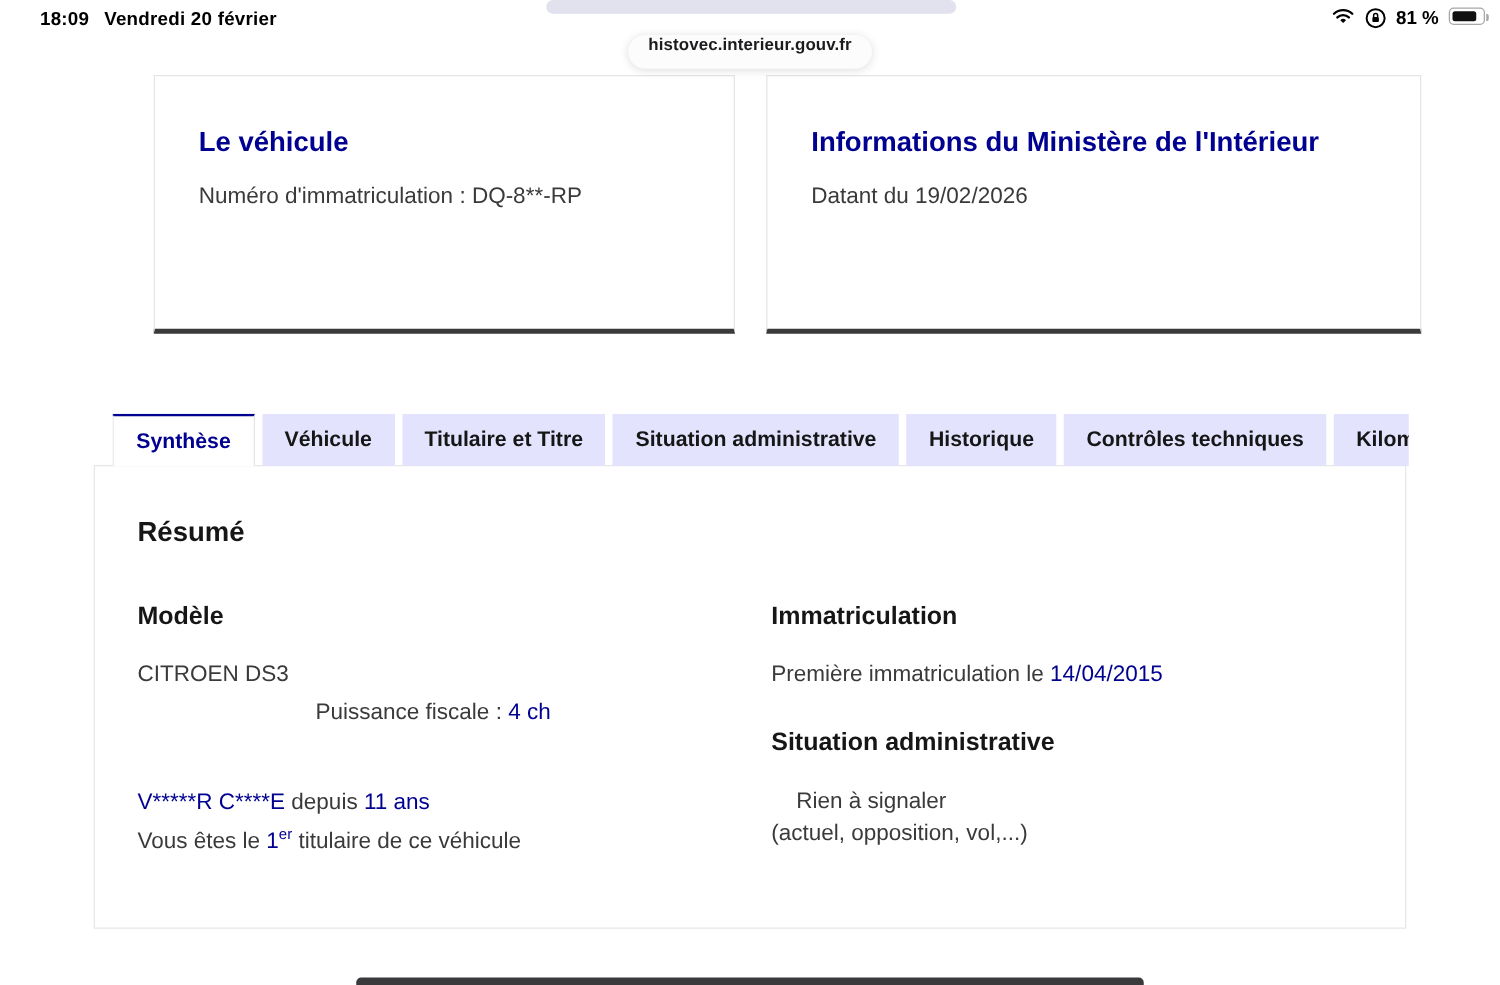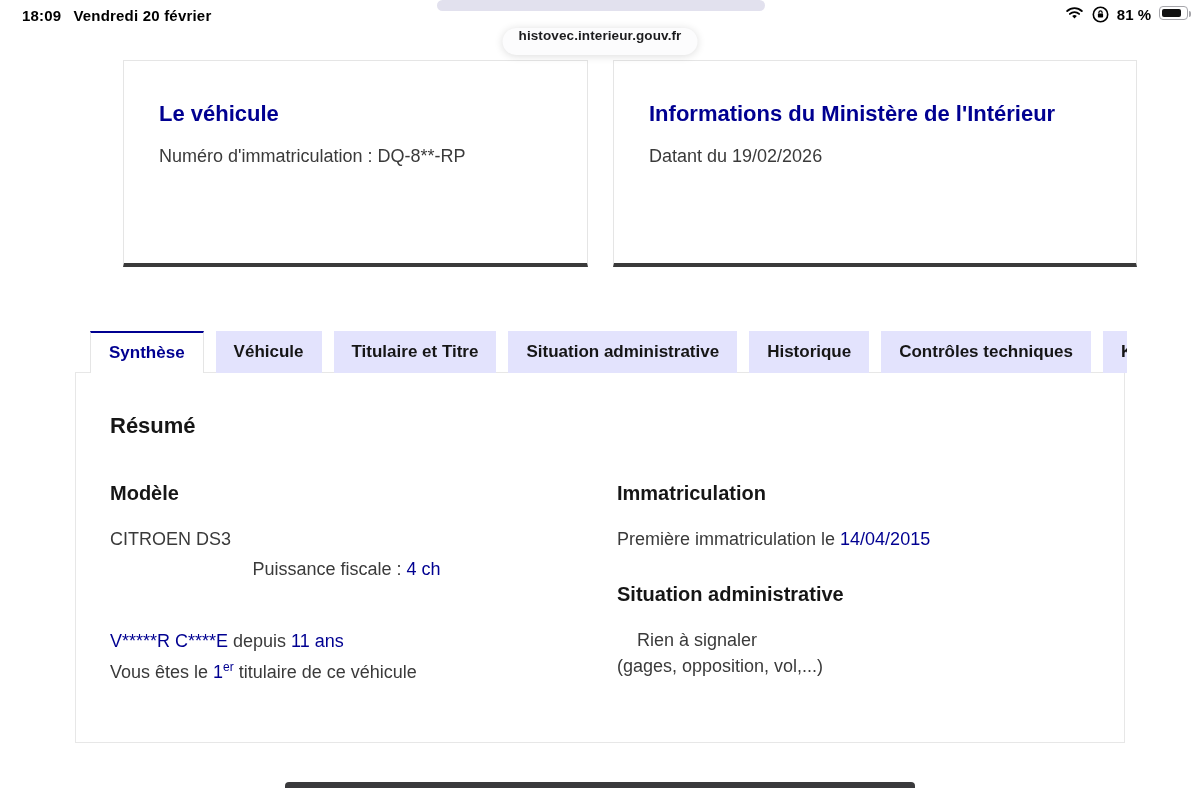--- a/index.html
+++ b/index.html
@@ -1,21 +1,21 @@
 <!DOCTYPE html>
 <html><head>
 <meta charset="utf-8">
 <style>
   * { margin:0; padding:0; box-sizing:border-box; }
   html,body { width:1200px; height:788px; background:#ffffff; overflow:hidden;
     font-family:"Liberation Sans", sans-serif; -webkit-font-smoothing:antialiased; }
   .screen { position:relative; width:1200px; height:788px; background:#fff; }
 
   
-  .statusbar { position:absolute; top:0; left:8px; right:0; height:30px; z-index:30;padding-left:35px; }
+  .statusbar { position:absolute; top:0; left:18px; right:0; height:30px; z-index:30;padding-left:35px; }
   .sb-left { position:absolute; left:14px; top:7px; display:flex; gap:12px; align-items:baseline;
     font-size:15px; font-weight:700; color:#000; letter-spacing:.2px; }
   .sb-right { position:absolute; right:12px; top:6px; display:flex; gap:8px; align-items:flex-start; }
   .sb-pct { font-size:15px; font-weight:600; color:#000; }
   .battery { position:relative; width:29px; height:14px; border:1px solid #a6a6ab; border-radius:4px; }
   .battery .fill { position:absolute; left:2px; top:2px; bottom:2px; width:19px; background:#111; border-radius:2px; }
   .battery .nub { position:absolute; right:-4px; top:4px; width:2.5px; height:6px; background:#a6a6ab; border-radius:0 2px 2px 0; }
 
   
   .top-blur { position:absolute; left:437px; top:0; width:328px; height:11px;
@@ -30,21 +30,21 @@
   
   .card { position:absolute; top:60px; height:207px; background:#fff;
     border:1px solid #e5e5e5; border-bottom:4px solid #3a3a3a; padding:38px 35px 0 35px; }
   .card-1 { left:123px; width:465px; }
   .card-2 { left:613px; width:524px; }
   .card h2 { font-size:22px; line-height:29px; font-weight:700; color:#000091; }
   .card p { margin-top:16px; font-size:18px; line-height:25px; color:#3a3a3a; }
 
   
   .tabs { position:absolute; left:90px; top:331px; width:1037px; height:42px;
-    display:flex; gap:12px; overflow:hidden; white-space:nowrap; z-index:5; }
+    display:flex; gap:6px; overflow:hidden; white-space:nowrap; z-index:5; }
   .tab { flex:0 0 auto; height:42px; line-height:42px; padding:0 18px;
     background:#e3e3fd; color:#161616; font-size:17px; font-weight:700; cursor:pointer; }
   .tab.active { background:#fff; color:#000091; border-top:2px solid #000091;
     border-left:1px solid #e5e5e5; border-right:1px solid #e5e5e5; line-height:39px; }
 
   
   .panel { position:absolute; left:75px; top:372px; width:1050px; height:371px;
     background:#fff; border:1px solid #e7e7e7; padding:39px 34px 0 34px; z-index:1; }
   .panel h1 { font-size:22px; line-height:28px; font-weight:700; color:#161616; margin-bottom:40px; }
   .cols { display:grid; grid-template-columns:1fr 1fr; column-gap:34px; }
@@ -135,20 +135,20 @@
         <p><span class="blue">V*****R C****E</span><span> depuis </span><span class="blue">11 ans</span></p>
         <p><span>Vous êtes le </span><span class="blue"><span>1</span><sup>er</sup></span><span> titulaire de ce véhicule</span></p>
       </div>
 
       <div>
         <h3 class="mb20">Immatriculation</h3>
         <p class="mb29"><span>Première immatriculation le </span><span class="blue">14/04/2015</span></p>
 
         <h3 class="mb20">Situation administrative</h3>
         <p class="blue indent">Rien à signaler</p>
-        <p>(gages, opposition, vol,...)</p>
+        <p>(actuel, opposition, vol,...)</p>
       </div>
     </div>
   </div>
 
   <div class="bottom-bar"></div>
 
 </div>
 
 </body></html>

